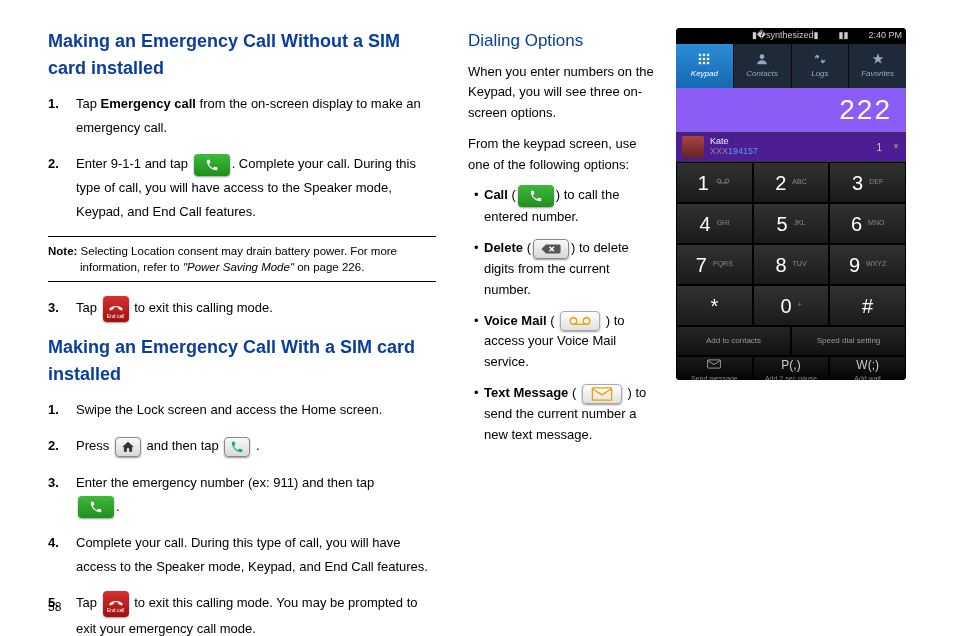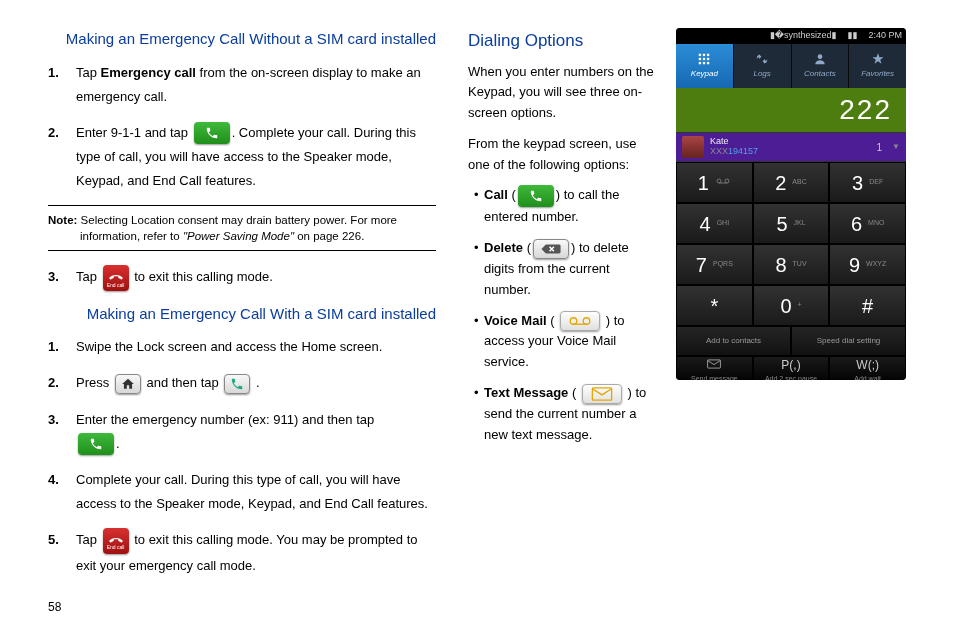--- a/index.html
+++ b/index.html
@@ -13,24 +13,23 @@
     line-height: 1.5;
     position: relative;
     padding: 28px 48px 20px 48px;
   }
   .columns { display: flex; gap: 32px; }
   .col-left { width: 422px; }
   .col-right { flex: 1; display: flex; gap: 18px; }
   .col-right-text { width: 190px; }
   .section-heading {
     color: #0a3d9e;
-    font-weight: normal;
-    font-size: 15px;
+    font-weight: bold;
+    font-size: 18px;
     margin-bottom: 10px;
-    text-align: right;
   }
   .big-heading {
     color: #0a3d9e;
     font-weight: normal;
     font-size: 17px;
     margin-bottom: 8px;
   }
   ol { list-style: none; padding-left: 28px; }
   ol li { margin-bottom: 12px; position: relative; line-height: 1.85; }
   ol li .num {
@@ -77,26 +76,26 @@
     width: 230px;
     height: 352px;
     background: #1a1a1a;
     border-radius: 4px;
     overflow: hidden;
     font-family: Arial, sans-serif;
     position: relative;
     color:#ddd;
     flex-shrink:0;
   }
-  .statusbar { height: 16px; background:#000; display:flex; justify-content:flex-end; align-items:center; padding:0 4px; gap:11px; font-size:9px; color:#ccc;}
+  .statusbar { height: 16px; background:#000; display:flex; justify-content:flex-end; align-items:center; padding:0 4px; gap:20px; font-size:9px; color:#ccc;}
   .tabs { display:flex; height:44px;font-style:italic; }
   .tab { flex:1; display:flex; flex-direction:column; align-items:center; justify-content:center; font-size:8px; color:#8fa8c6; background:#1e2a38; border-right:1px solid #0a0a0a;}
   .tab.active { background: linear-gradient(#2b8dd6,#1668b2); color:#fff;}
   .tab svg { margin-bottom:2px; }
-  .number-display { height:44px; background:#4d7c0f; color:#fff; font-size:28px; display:flex; align-items:center; justify-content:flex-end; padding-right:14px; font-weight:300; letter-spacing:2px;padding-left:40px;}
+  .number-display { height:44px; background:#8b5cf6; color:#fff; font-size:28px; display:flex; align-items:center; justify-content:flex-end; padding-right:14px; font-weight:300; letter-spacing:2px;padding-left:40px;}
   .contact-row { height:30px; background:#4c1d95; display:flex; align-items:center; font-size:9px; padding:0 6px; gap:6px; border-top:1px solid #333; border-bottom:1px solid #333;}
   .contact-row .avatar { width:22px; height:22px; background:linear-gradient(#a44,#622); border-radius:2px;}
   .contact-row .info { flex:1; line-height:1.1;}
   .contact-row .xxx { color:#888;}
   .keypad { display:grid; grid-template-columns:repeat(3,1fr); }
   .key { height:41px; background:linear-gradient(#323232,#1a1a1a); border:1px solid #000; display:flex; align-items:center; justify-content:center; color:#fff; position:relative;}
   .key .digit { font-size:20px; font-weight:300;}
   .key .letters { font-size:7px; color:#888; margin-left:6px;}
   .bottomrow1 { display:grid; grid-template-columns:1fr 1fr; }
   .bottombtn { height:30px; background:linear-gradient(#252525,#111); border:1px solid #000; display:flex; align-items:center; justify-content:center; font-size:8px; color:#999;}
@@ -209,30 +208,30 @@
               <rect x="10" y="10" width="4" height="4" fill="#fff"></rect>
               <rect x="17" y="10" width="4" height="4" fill="#fff"></rect>
               <rect x="3" y="17" width="4" height="4" fill="#fff"></rect>
               <rect x="10" y="17" width="4" height="4" fill="#fff"></rect>
               <rect x="17" y="17" width="4" height="4" fill="#fff"></rect>
             </svg>
             <span>Keypad</span>
           </div>
         <div class="tab">
             <svg width="14" height="14" viewBox="0 0 24 24">
-              <path fill="#8fa8c6" d="M7 4l4 4-4 4V9C4 9 3 12 3 12s0-7 4-7V4zM17 20l-4-4 4-4v3c3 0 4-3 4-3s0 7-4 7v1z"></path>
-            </svg>
-            <span>Logs</span>
-          </div>
-        <div class="tab">
-            <svg width="14" height="14" viewBox="0 0 24 24">
               <circle cx="12" cy="8" r="4" fill="#8fa8c6"></circle>
               <path fill="#8fa8c6" d="M4 20c0-4 4-6 8-6s8 2 8 6v1H4z"></path>
             </svg>
             <span>Contacts</span>
+          </div>
+        <div class="tab">
+            <svg width="14" height="14" viewBox="0 0 24 24">
+              <path fill="#8fa8c6" d="M7 4l4 4-4 4V9C4 9 3 12 3 12s0-7 4-7V4zM17 20l-4-4 4-4v3c3 0 4-3 4-3s0 7-4 7v1z"></path>
+            </svg>
+            <span>Logs</span>
           </div>
         <div class="tab" style="border-right:none">
             <svg width="14" height="14" viewBox="0 0 24 24">
               <path fill="#8fa8c6" d="M12 2l2.5 7h7l-5.7 4.3 2.2 7L12 16l-6 4.3 2.2-7L2.5 9h7z"></path>
             </svg>
             <span>Favorites</span>
           </div>
       </div>
       <div class="number-display">222</div>
       <div class="contact-row">

